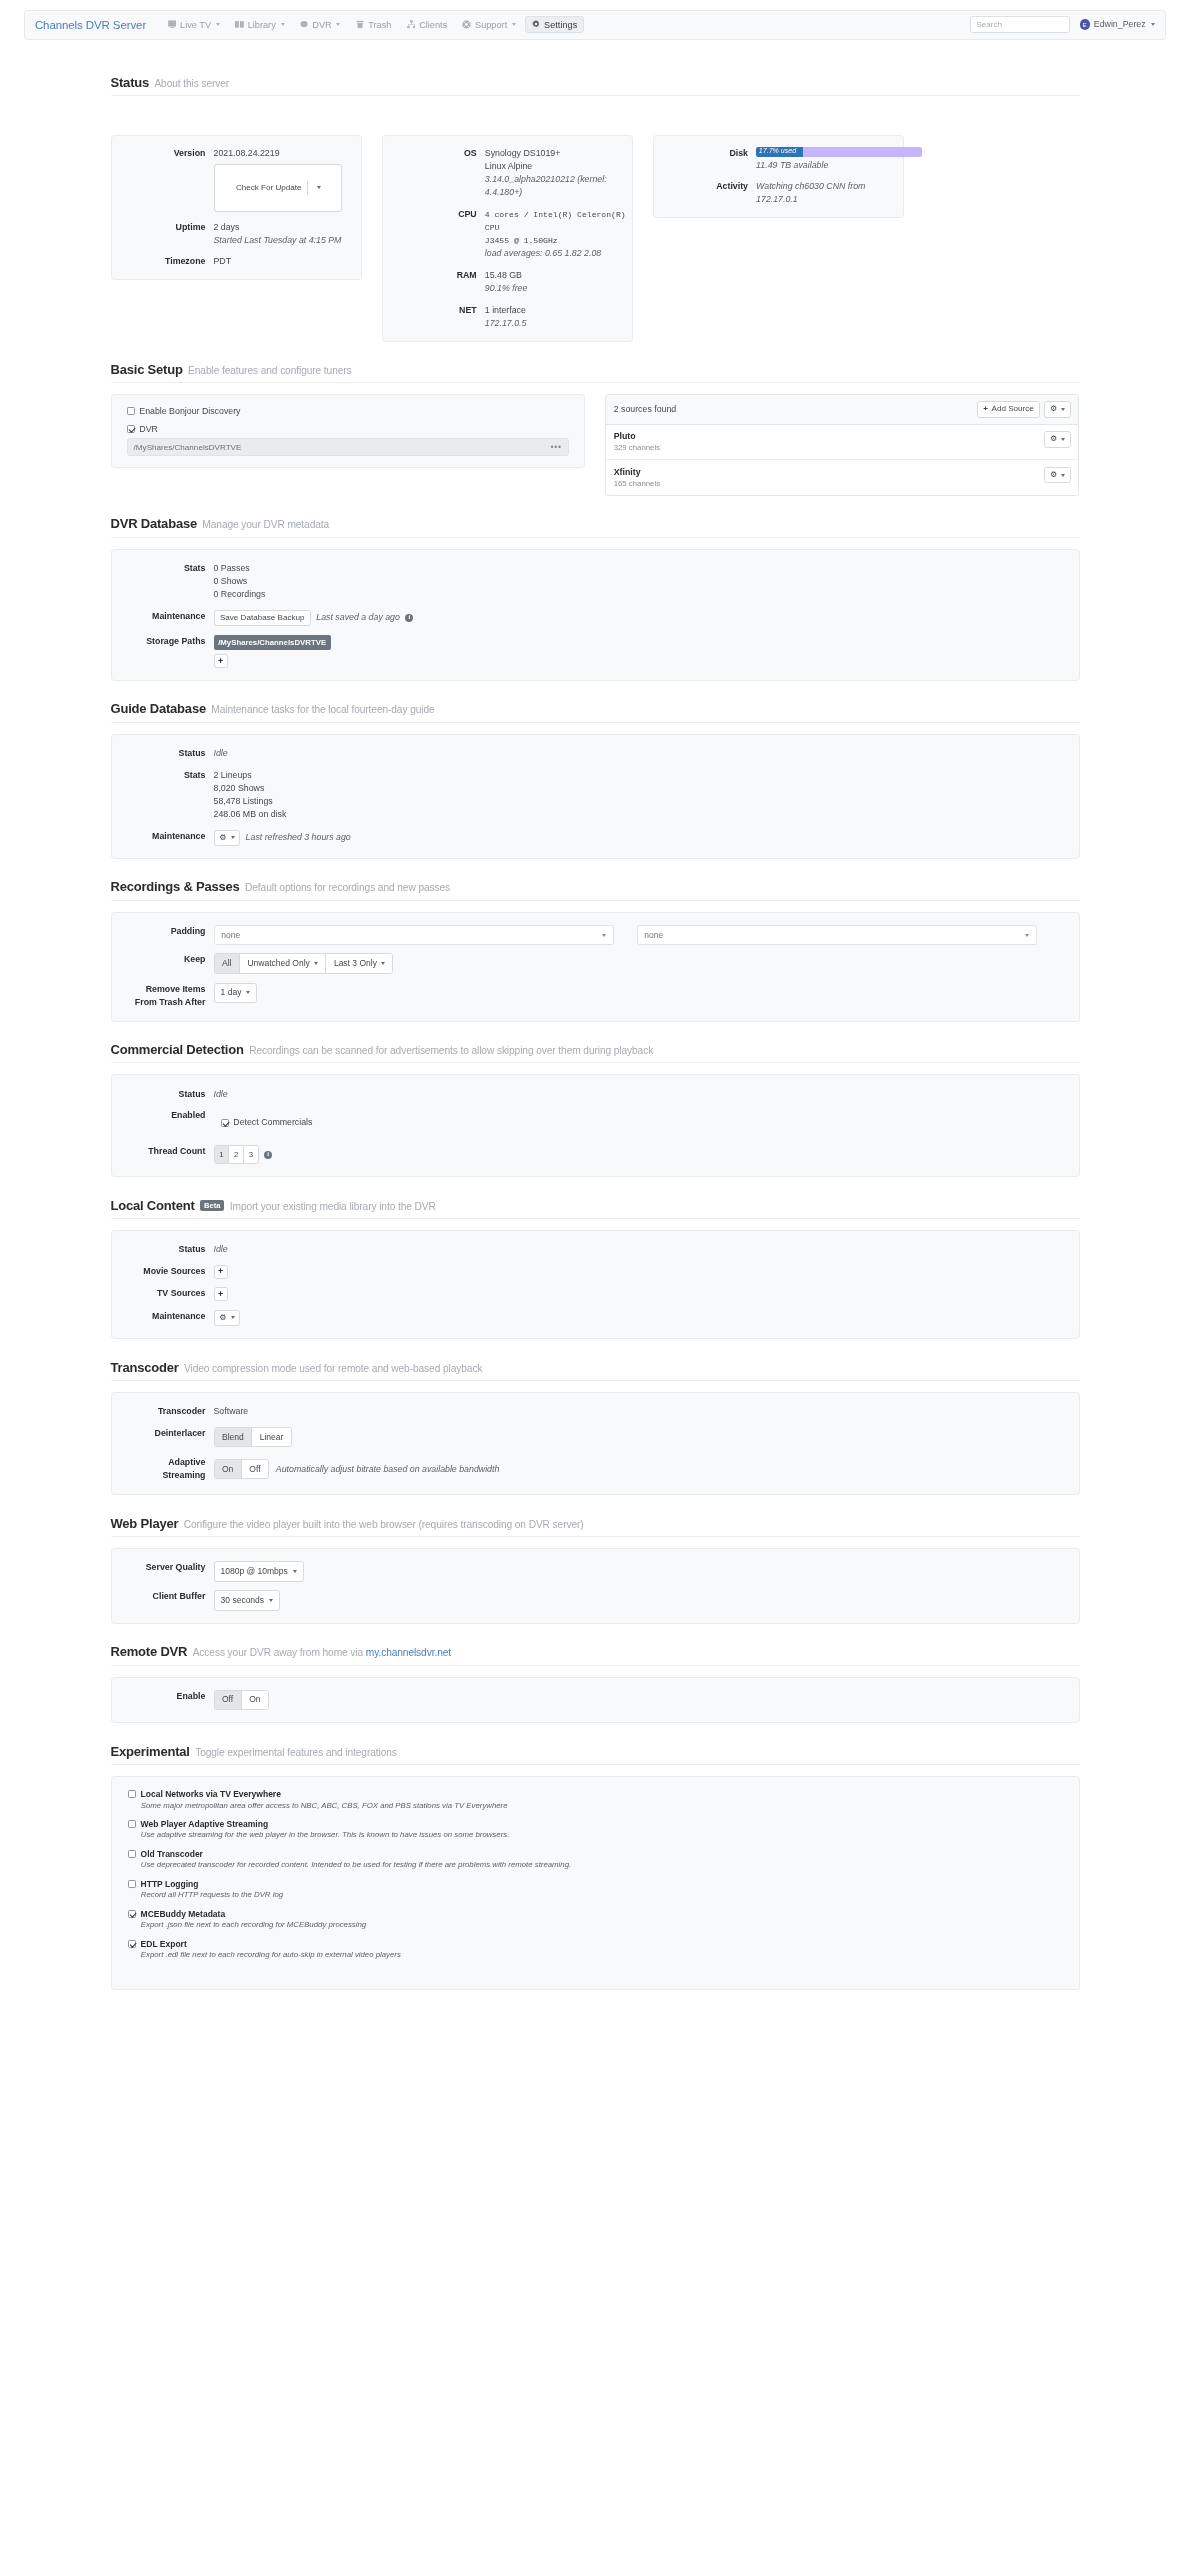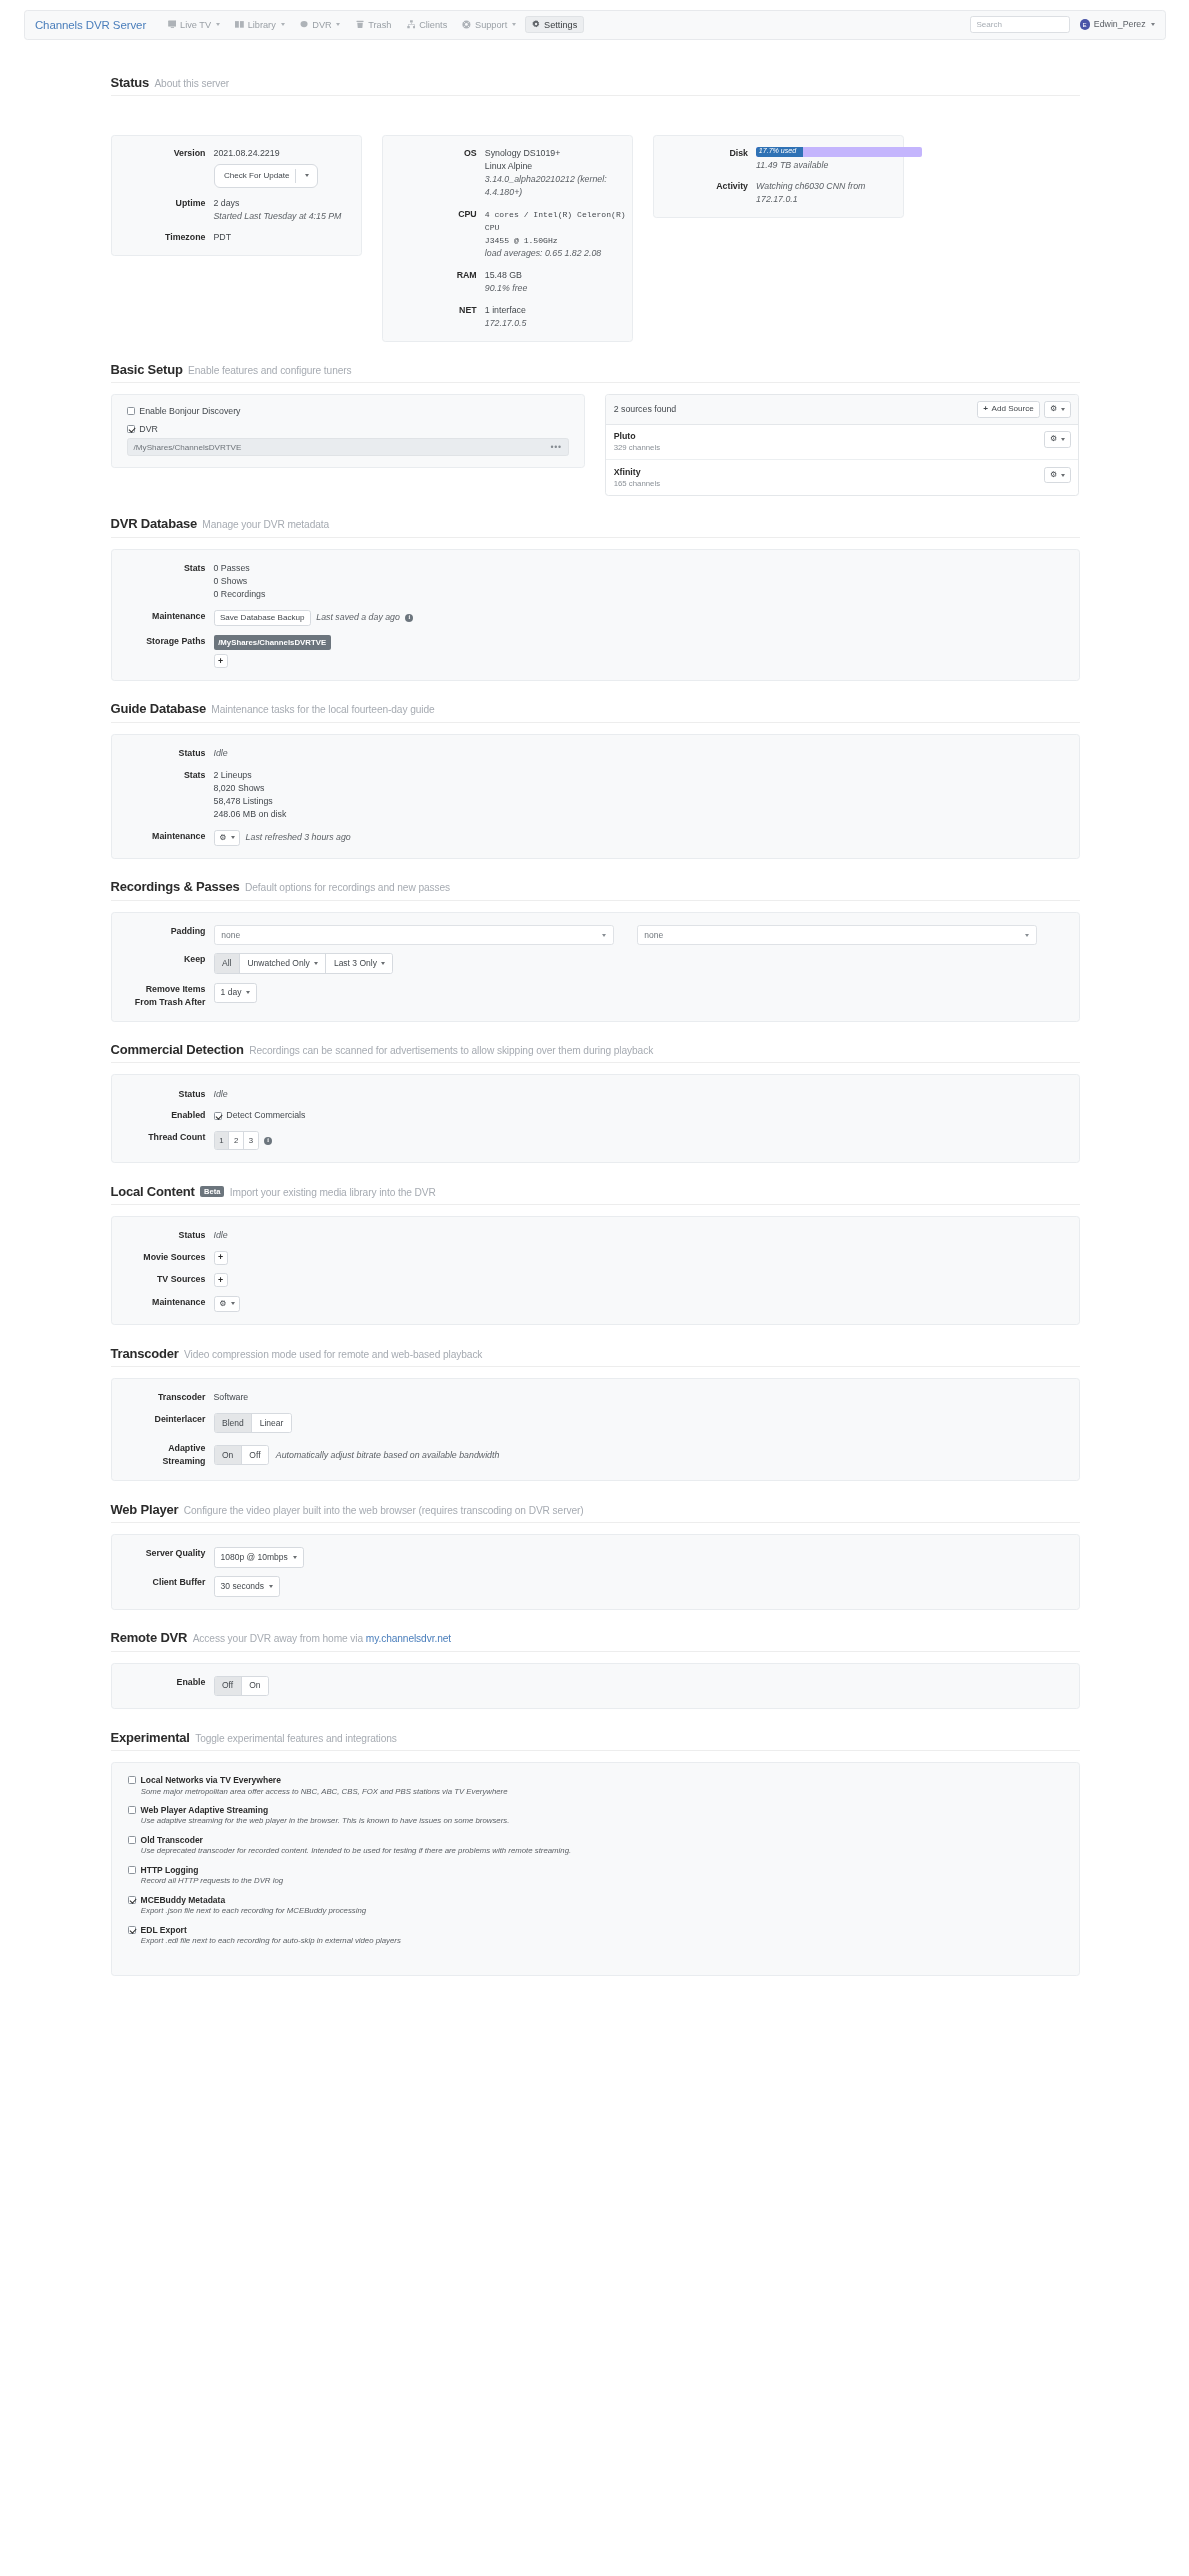--- a/index.html
+++ b/index.html
@@ -118,21 +118,21 @@
   .muted-i { font-style:italic; color:#5c6166; }
   .mono { font-family:"Liberation Mono", monospace; font-size:8.1px; }
 
   .btn {
     display:inline-flex; align-items:center; gap:3.4px;
     border:0.7px solid #d6dadf; background:#fff;
     border-radius:2.7px; font-size:8.1px; color:#43484d;
     padding:2px 5.4px; line-height:10.2px;
     white-space:nowrap;
   }
-  .btn-split { padding:4px; overflow:hidden;border-radius:6px; }
+  .btn-split { padding:16px; overflow:hidden; }
   .btn-split .bs-main { padding:2px 5.4px; border-right:0.7px solid #d6dadf; }
   .btn-split .bs-caret { padding:2px 4.1px; display:flex; align-items:center; }
 
   .btn-gear { padding:2px 4.7px; gap:2.7px; }
 
   
   .diskbar {
     position:relative; height:9.5px; width:166px;
     background:#c4b5fd; border-radius:2px; overflow:hidden;font-style:italic;
   }
@@ -616,21 +616,21 @@
       <span class="sec-sub">Recordings can be scanned for advertisements to allow skipping over them during playback</span>
     </div>
     <div class="panel">
       <div class="frow">
         <div class="flabel">Status</div>
         <div class="fval muted-i">Idle</div>
       </div>
       <div class="frow">
         <div class="flabel">Enabled</div>
         <div class="fval">
-          <span class="chk-row" style="margin:0;">
+          <span class="chk-row" style="margin:7px;">
             <span class="cbox checked"></span>
             <span>Detect Commercials</span>
           </span>
         </div>
       </div>
       <div class="frow">
         <div class="flabel">Thread Count</div>
         <div class="fval" style="display:flex;align-items:center;gap:5.4px;">
           <div class="seg seg-sm">
             <div class="on">

